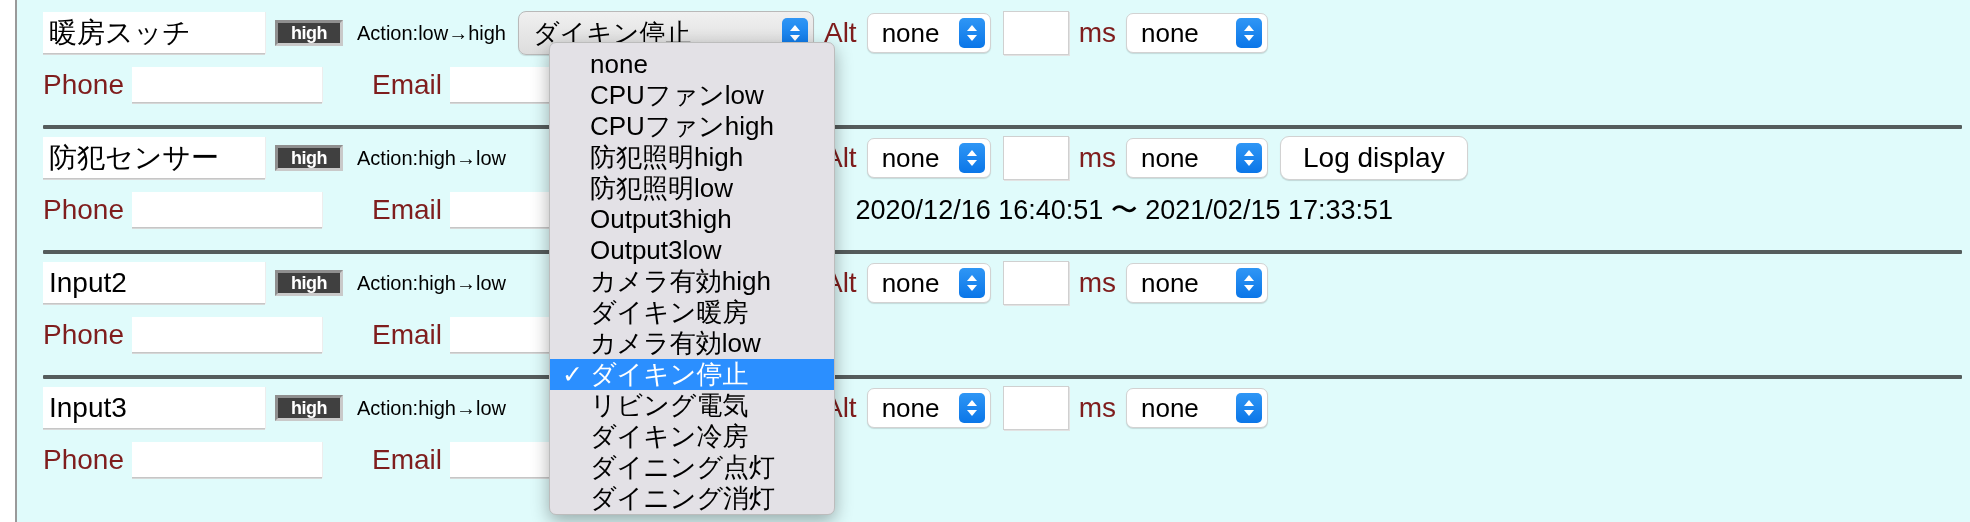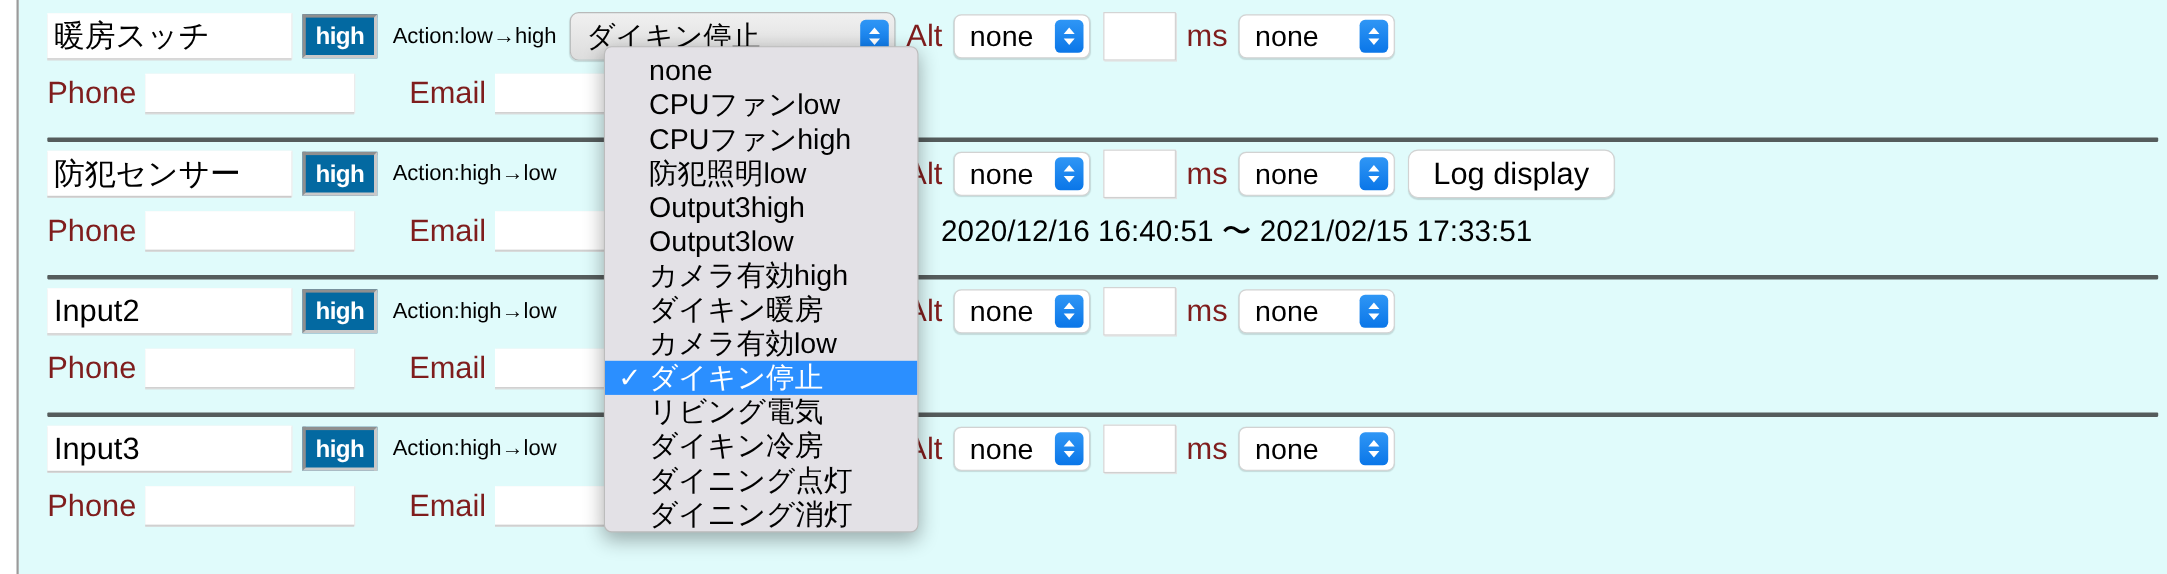--- a/index.html
+++ b/index.html
@@ -76,26 +76,26 @@
   .txt.email { width: 190px; }
   .txt.ms { width: 66px; height: 44px; border: 1px solid #d0d0d0; box-shadow: 1px 1px 0 0 #e2e2e2; }
   .txt.count { width: 64px; height: 38px; font-size: 26px; border: none; box-shadow: none;
                background:#fff; padding: 0 2px; }
 
   
   .badge {
     display: inline-flex;
     align-items: center;
     justify-content: center;
-    background: #0369a1;
+    background: #404040;
     color: #ffffff;
-    font-size: 22px;
+    font-size: 18px;
     font-weight: bold;
     width: 68px;
-    height: 40px;
+    height: 26px;
     margin-left: 10px;
     border-top: 3px solid #8f8f8f;
     border-left: 3px solid #8f8f8f;
     border-right: 3px solid #c9c9c9;
     border-bottom: 3px solid #c9c9c9;
     box-sizing: border-box;
     letter-spacing: -0.5px;
   }
 
   .action-label {
@@ -391,20 +391,24 @@
       <div class="opt">
         <span class="chk"></span>
         <span class="olabel">CPUファンlow</span>
       </div>
       <div class="opt">
         <span class="chk"></span>
         <span class="olabel">CPUファンhigh</span>
       </div>
       <div class="opt">
         <span class="chk"></span>
+        <span class="olabel">防犯照明high</span>
+      </div>
+      <div class="opt">
+        <span class="chk"></span>
         <span class="olabel">防犯照明low</span>
       </div>
       <div class="opt">
         <span class="chk"></span>
         <span class="olabel">Output3high</span>
       </div>
       <div class="opt">
         <span class="chk"></span>
         <span class="olabel">Output3low</span>
       </div>

